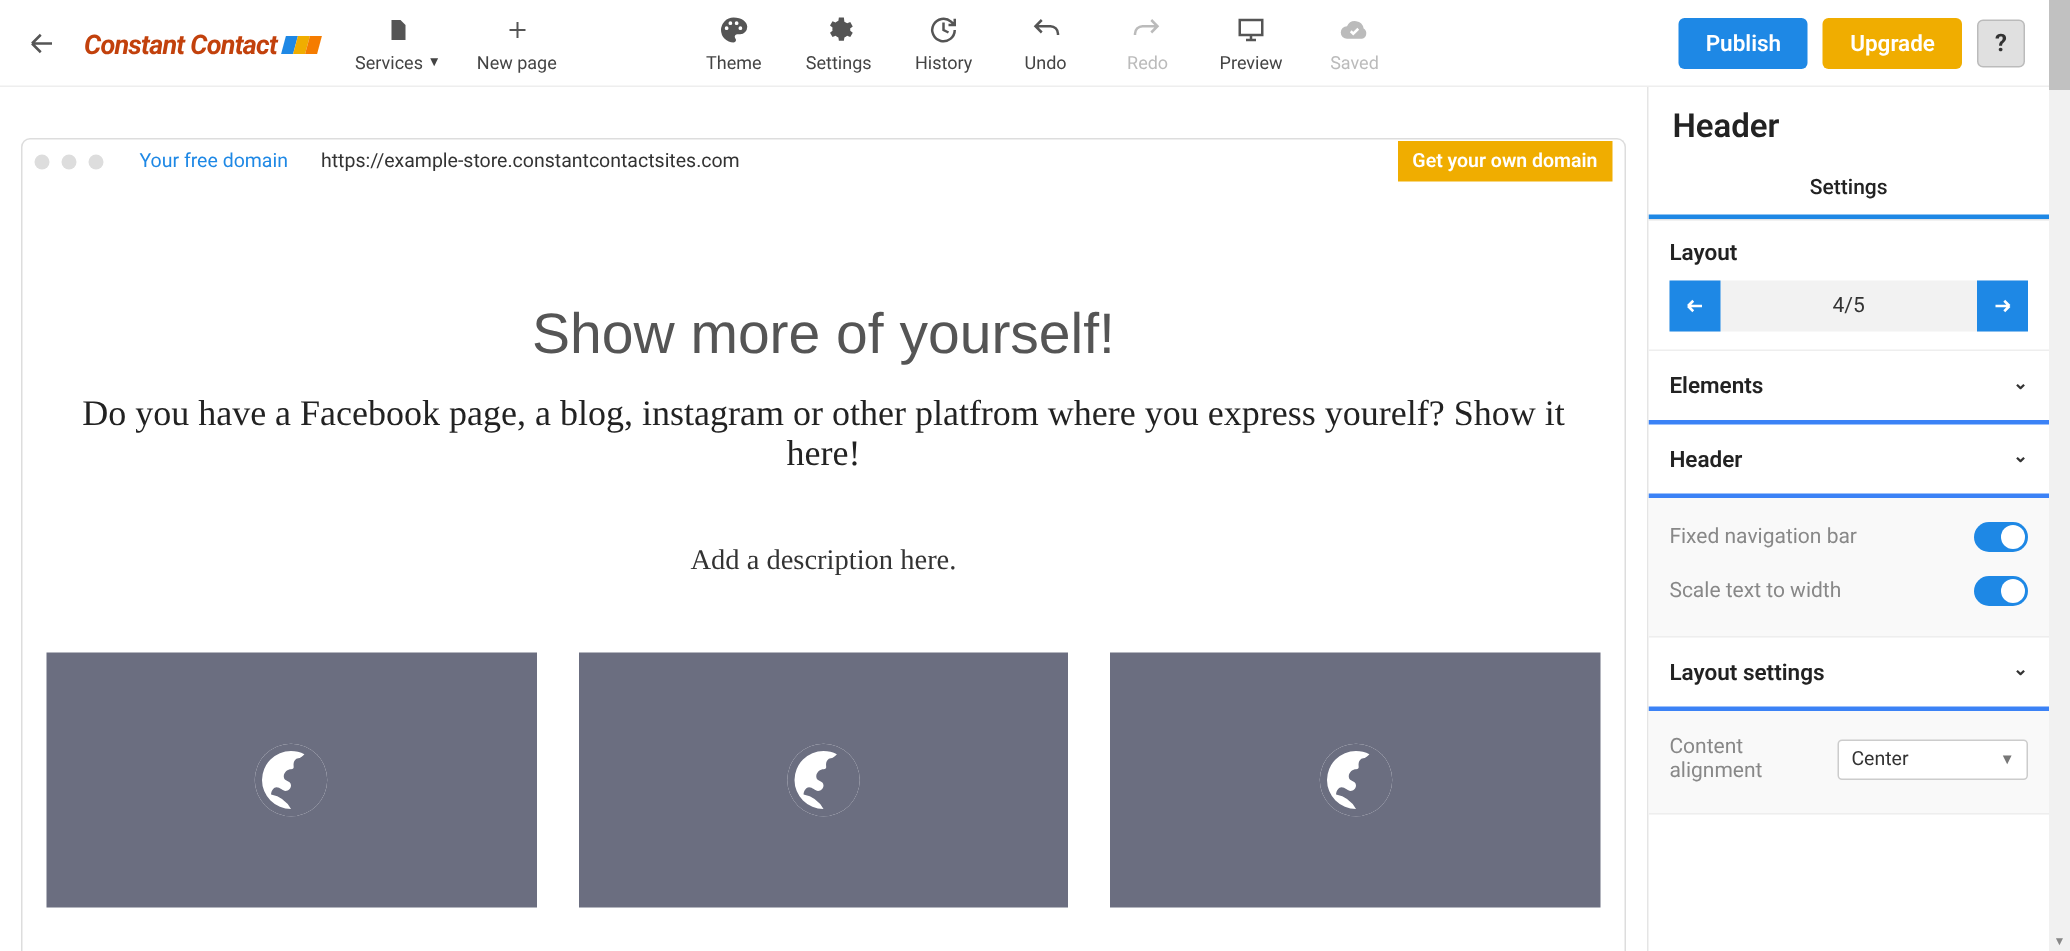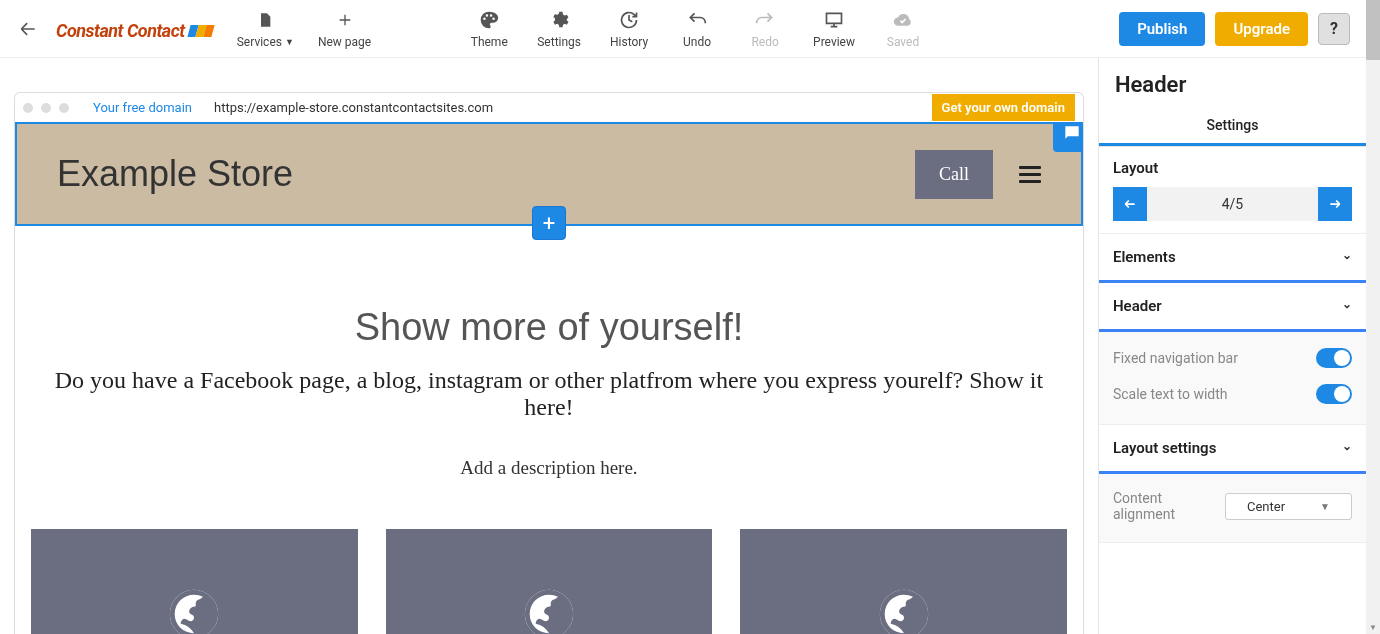--- a/index.html
+++ b/index.html
@@ -36,21 +36,21 @@
     .site-header { background:#cbbba2; border:2px solid #1e88e5; border-top-width:2px; height:104px; display:flex; align-items:center; padding:0 40px; position:relative; }
     .site-title { font-family:"Segoe UI",sans-serif; font-size:36px; color:#333; font-weight:400; }
     .call-btn { margin-left:auto; background:#6b6e80; color:#fff; border:none; padding:14px 24px; font-size:18px; font-family:Georgia,serif; cursor:pointer; }
     .menu-ico { margin-left:26px; cursor:pointer; }
     .menu-ico div { width:22px; height:3px; background:#222; margin:4px 0; border-radius:1px; }
     .chat-float { position:absolute; top:-10px; right:-10px; width:38px; height:38px; background:#1e88e5; border-radius:4px; display:flex; align-items:center; justify-content:center; color:#fff; font-size:18px; cursor:pointer; }
     .add-sec { position:absolute; left:50%; bottom:-16px; transform:translateX(-50%); width:34px; height:34px; background:#1e88e5; color:#fff; display:flex; align-items:center; justify-content:center; border-radius:4px; font-size:22px; cursor:pointer; border:1px solid #1976d2; }
 
     .hero { text-align:center; padding:80px 16px 20px 16px; }
     .hero h2 { font-family:"Segoe UI",sans-serif; font-weight:400; font-size:38px; color:#555; margin-bottom:18px; }
-    .hero p.sub { font-family:Georgia,'Times New Roman',serif; font-size:24px; color:#222; margin-bottom:36px; }
+    .hero p.sub { font-family:Georgia,'Times New Roman',serif; font-size:24px; color:#222; margin-bottom:46px; }
     .hero p.desc { font-family:Georgia,'Times New Roman',serif; font-size:19px; color:#333; }
 
     .cards { display:flex; gap:28px; padding:30px 16px 0 16px; }
     .card { flex:1; height:170px; background:#6b6e80; display:flex; align-items:center; justify-content:center; }
     .globe { width:58px; height:58px; color:#fff; }
 
     .sidebar { width:270px; border-left:1px solid #e5e5e5; background:#fff; height:576px; overflow-y:auto; }
     .side-title { font-size:22px; font-weight:600; padding:14px 16px 10px; color:#222; }
     .tabs { display:flex; border-bottom:1px solid #e3e3e3; }
     .tab { flex:1; text-align:center; padding:10px 0; font-size:14px; color:#777; cursor:pointer; }
@@ -63,21 +63,21 @@
     .nav-count { flex:1; text-align:center; color:#333; font-size:14px; }
 
     .accordion { border-top:1px solid #eee; }
     .acc-head { display:flex; justify-content:space-between; padding:14px 14px; font-size:15px; font-weight:600; color:#222; cursor:pointer; border-bottom:3px solid #3b82f6; }
     .chev { font-size:12px; color:#333; }
     .acc-body { background:#f9f9f9; padding:8px 14px 12px; border-bottom:1px solid #eee; }
     .row { display:flex; align-items:center; justify-content:space-between; padding:8px 0; }
     .row .name { font-size:14px; color:#888; }
     .toggle { width:36px; height:20px; background:#1e88e5; border-radius:20px; position:relative; cursor:pointer; }
     .toggle::after { content:""; position:absolute; right:2px; top:2px; width:16px; height:16px; background:#fff; border-radius:50%; }
-    .select { width:129px; border:1px solid #ccc; border-radius:3px; padding:5px 21px; font-size:13px; color:#333; background:#fff; display:flex; align-items:center; justify-content:space-between; cursor:pointer; }
+    .select { width:129px; border:1px solid #ccc; border-radius:3px; padding:5px 8px; font-size:13px; color:#333; background:#fff; display:flex; align-items:center; justify-content:space-between; cursor:pointer; }
     .select .caret { font-size:10px; color:#777; }
 
     svg { display:block; }
   </style>
 </head>
 <body>
 
 <div class="scrollbar">
   <div class="scrollbar-thumb"></div>
   <div class="scrollbar-arrow">▼</div>
@@ -190,35 +190,20 @@
     <div class="browser-bar">
       <span class="dot"></span>
       <span class="dot"></span>
       <span class="dot"></span>
       <span class="domain-pill">Your free domain</span>
       <span class="url">https://example-store.constantcontactsites.com</span>
       <button class="domain-btn">Get your own domain</button>
     </div>
 
     <div class="canvas">
-      <div class="site-header">
-        <div class="site-title">Example Store</div>
-        <button class="call-btn">Call</button>
-        <div class="menu-ico">
-            <div></div>
-            <div></div>
-            <div></div>
-          </div>
-        <div class="chat-float">
-          <svg width="20" height="20" viewBox="0 0 24 24">
-              <path fill="#fff" d="M4 4h16v12H7l-3 3z"></path>
-            </svg>
-        </div>
-        <div class="add-sec">+</div>
-      </div>
 
       <div class="hero">
         <h2>Show more of yourself!</h2>
         <p class="sub">Do you have a Facebook page, a blog, instagram or other platfrom where you express yourelf? Show it here!</p>
         <p class="desc">Add a description here.</p>
       </div>
 
       <div class="cards">
         <div class="card">
           <svg class="globe" viewBox="0 0 24 24">

